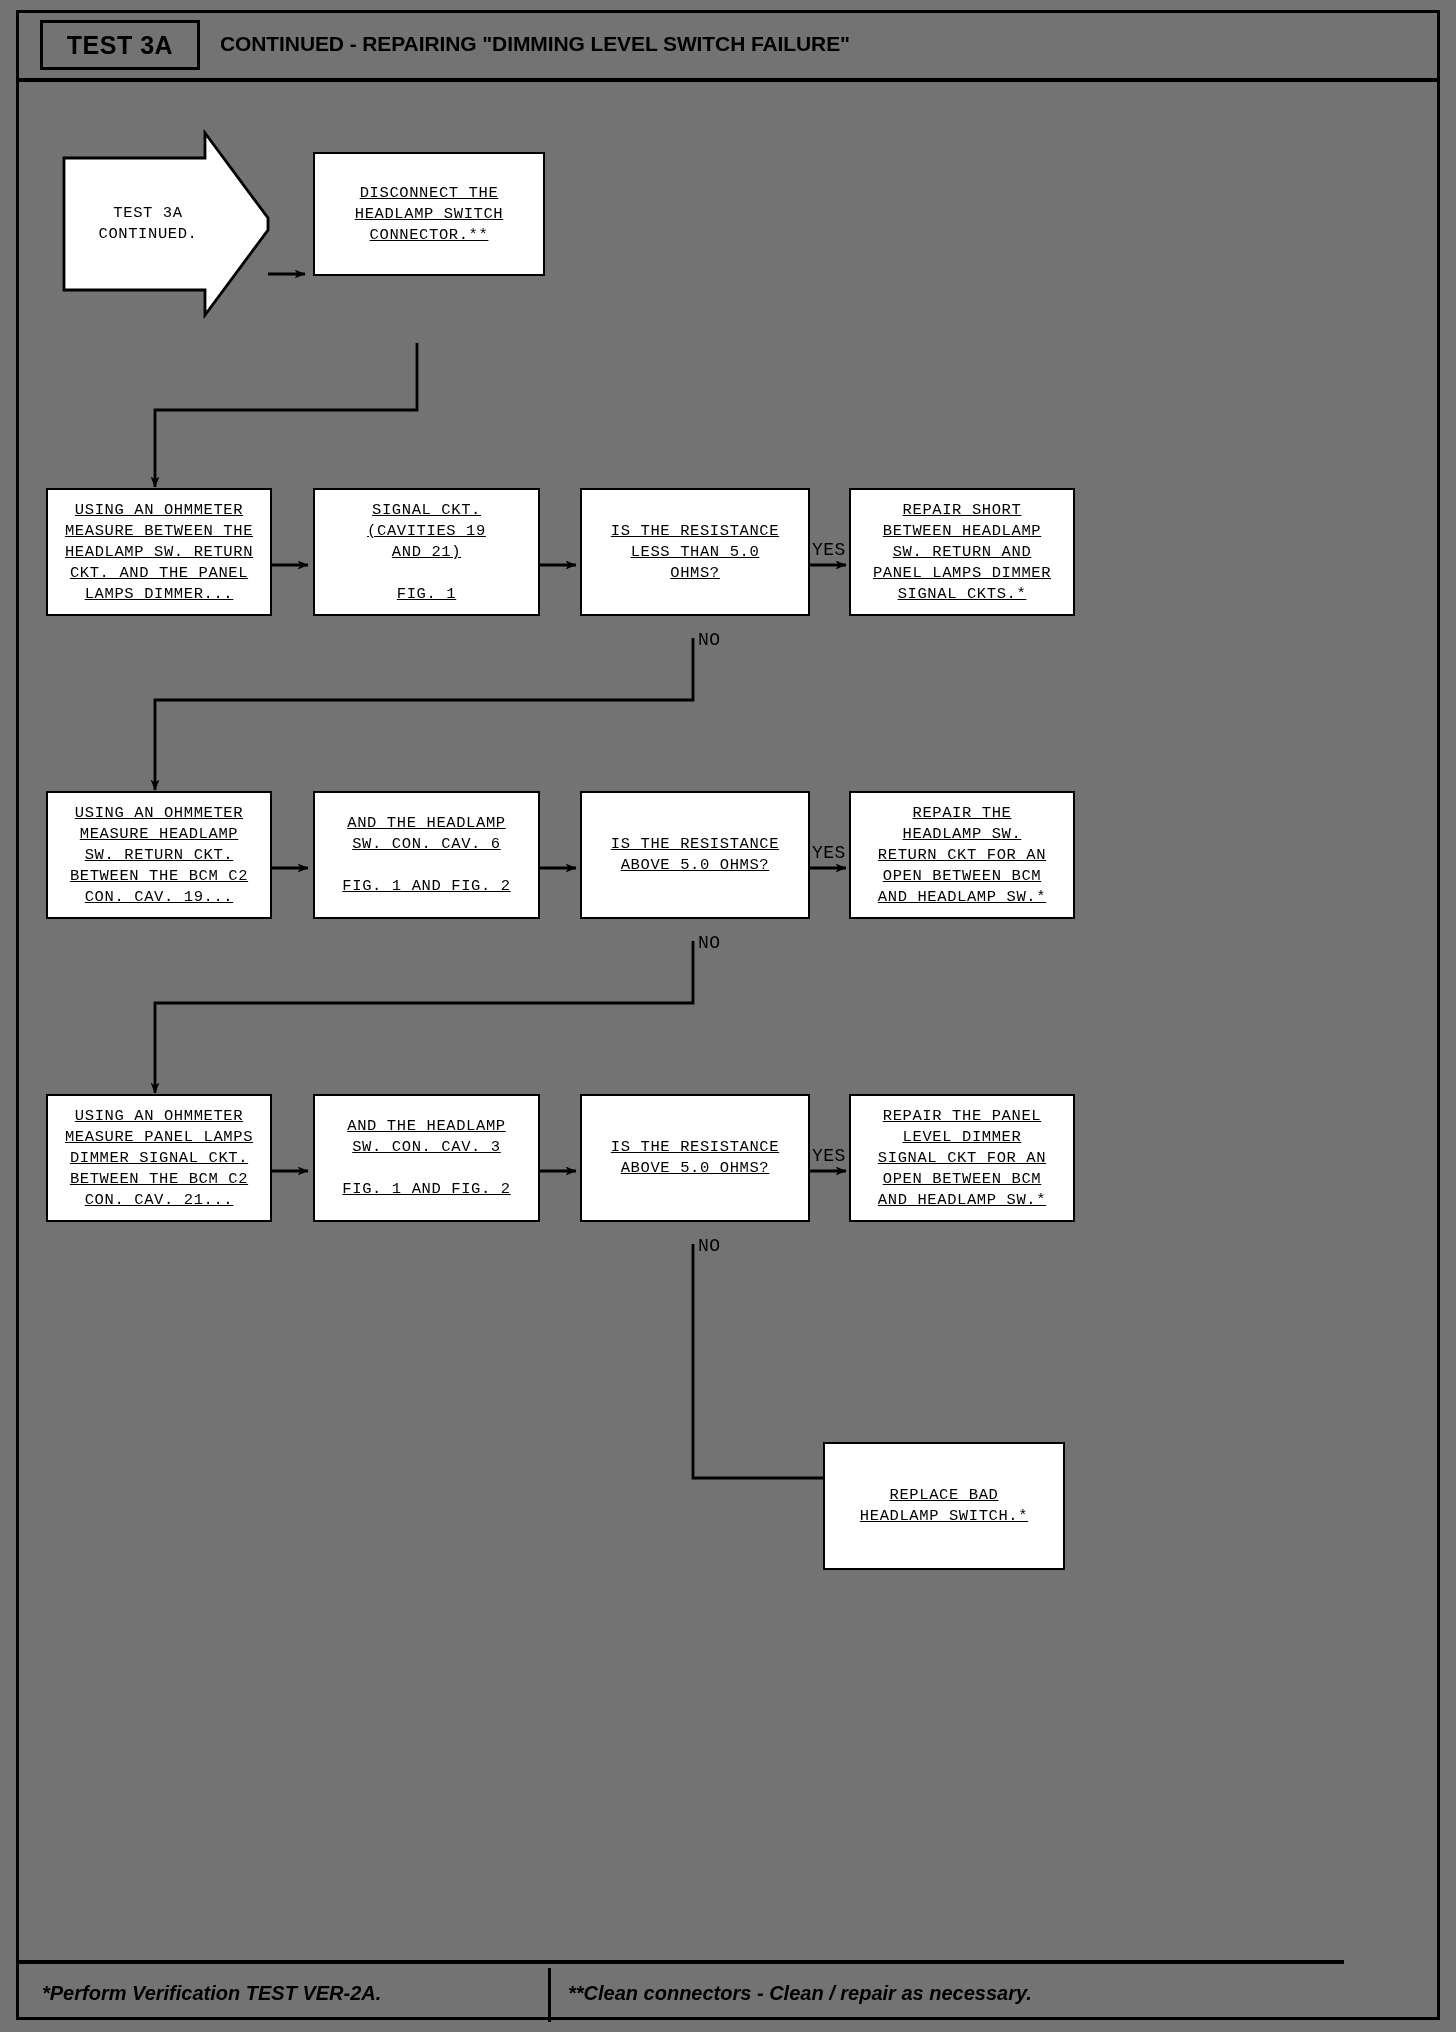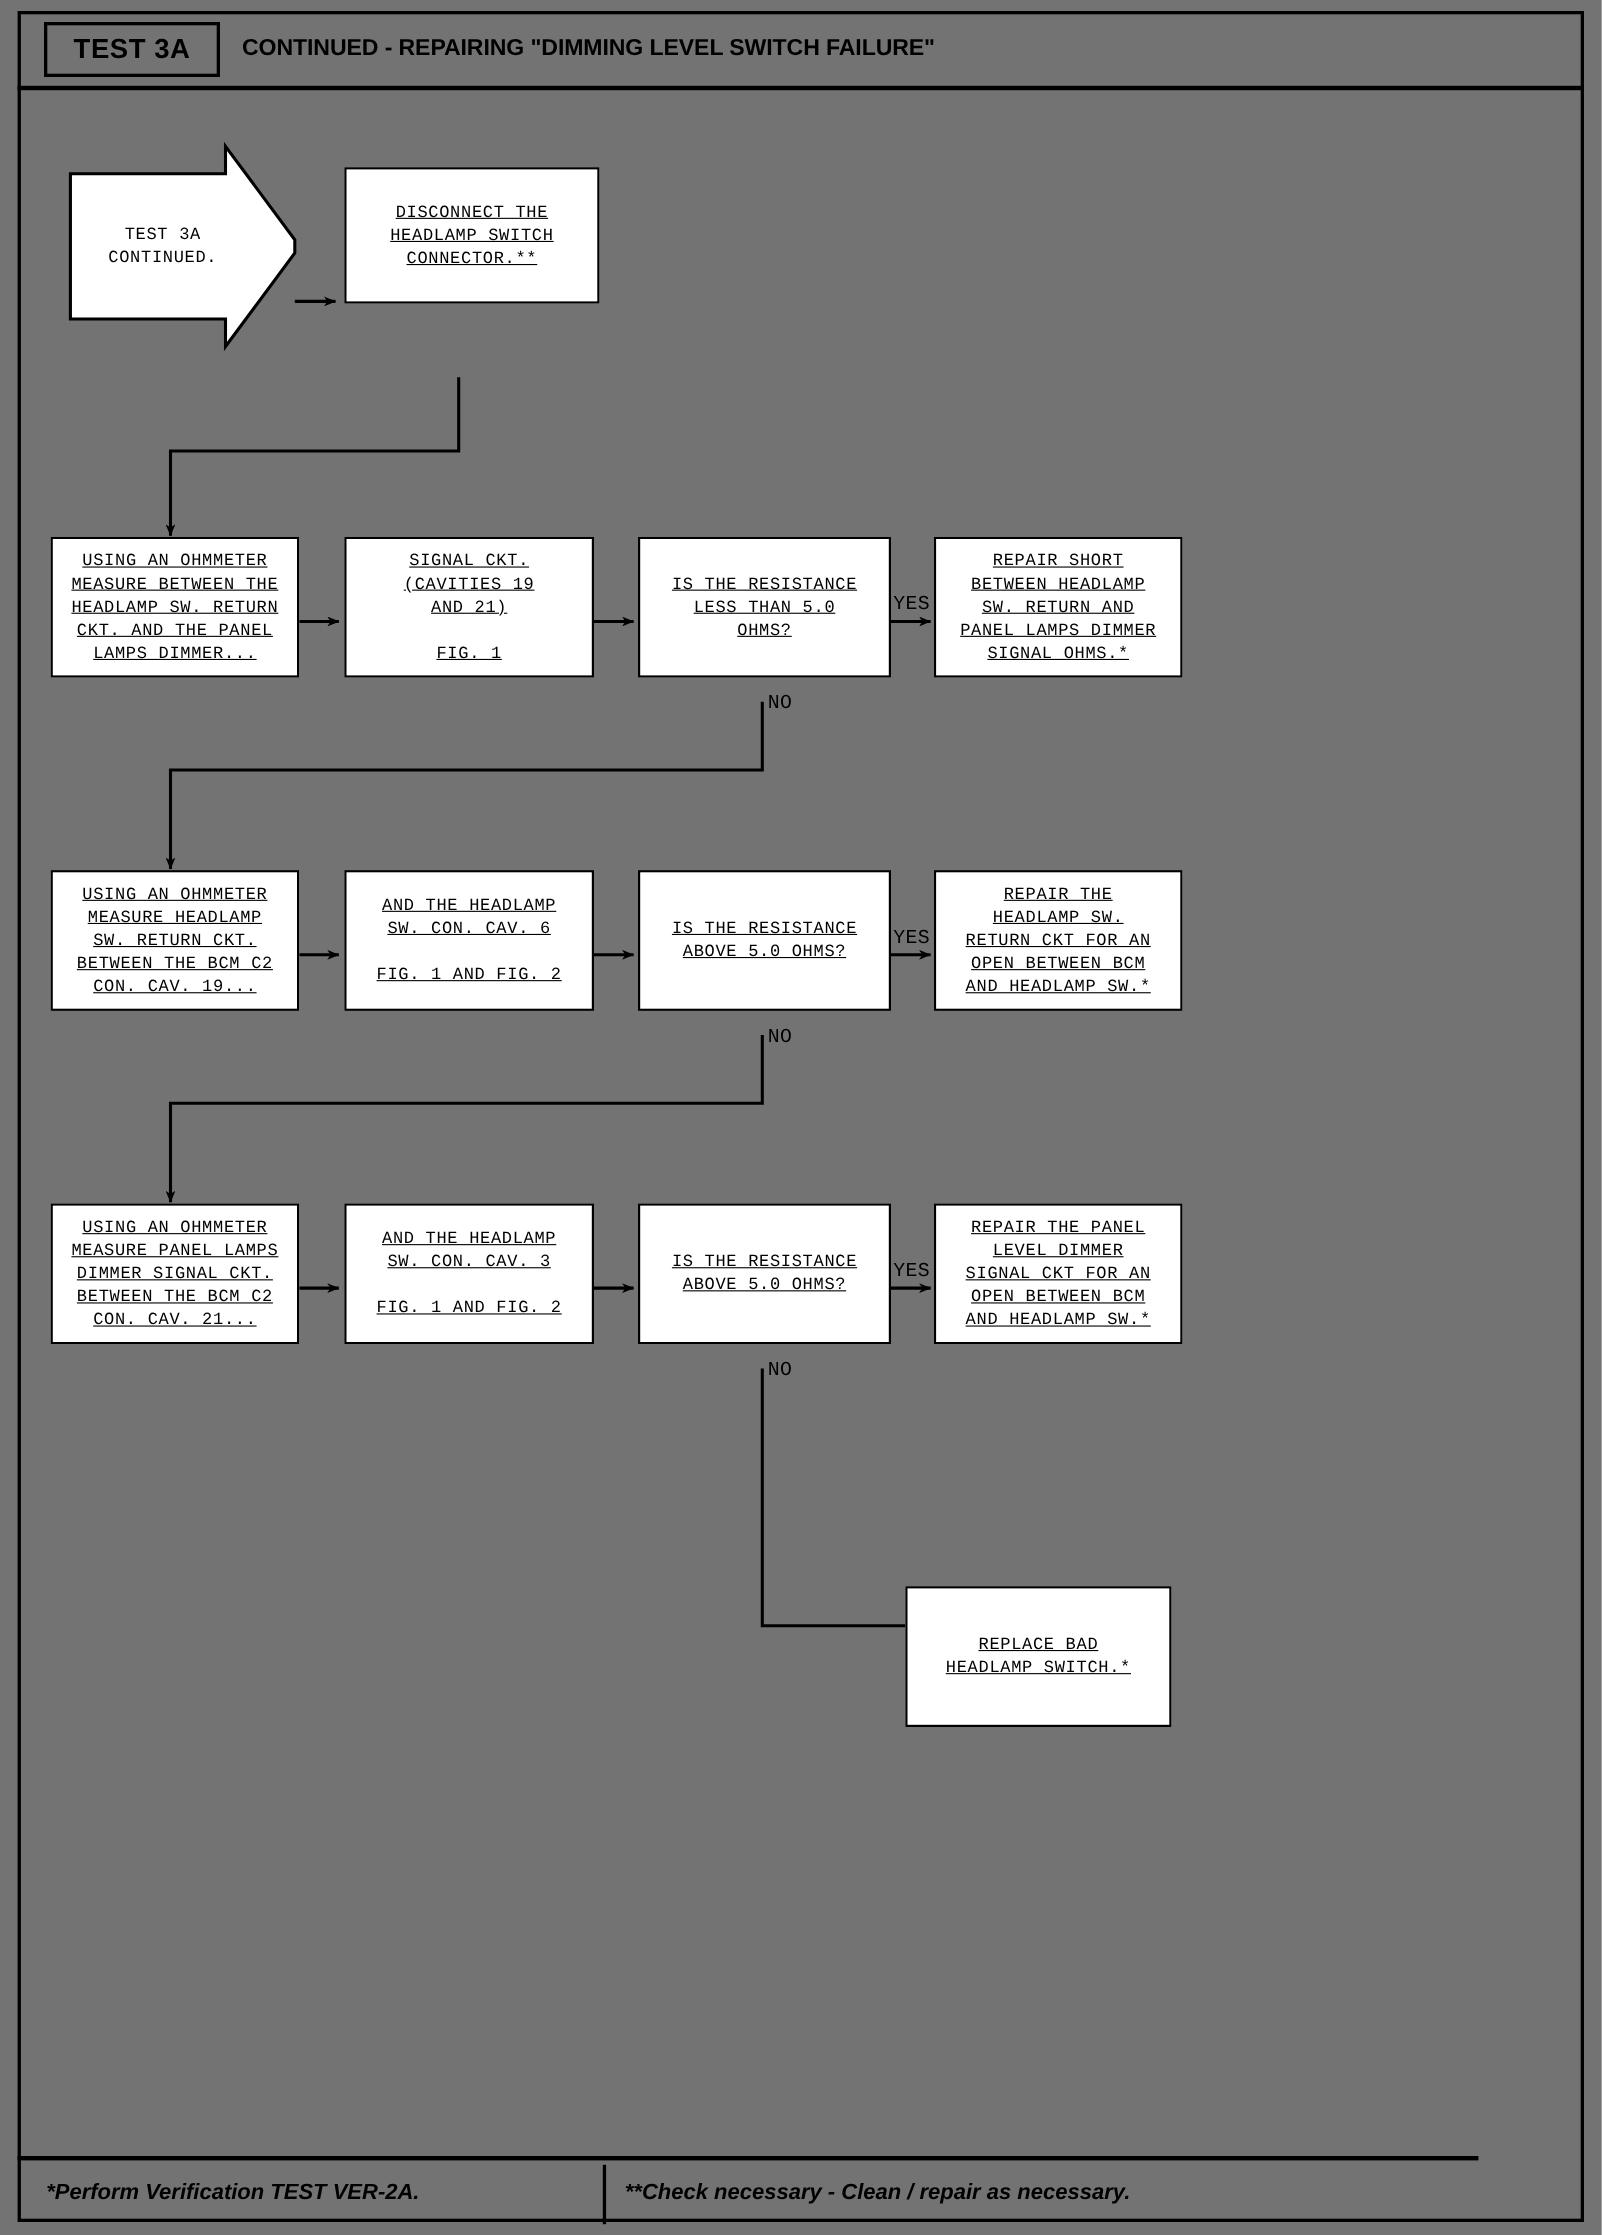--- a/index.html
+++ b/index.html
@@ -254,21 +254,21 @@
     <div class="node-text">IS THE RESISTANCE
 LESS THAN 5.0
 OHMS?</div>
   </div>
 
   <div class="node-box" style="left:849px; top:488px; width:226px; height:128px;">
     <div class="node-text">REPAIR SHORT
 BETWEEN HEADLAMP
 SW. RETURN AND
 PANEL LAMPS DIMMER
-SIGNAL OHMS.*</div>
+SIGNAL CKTS.*</div>
   </div>
 
   <div class="edge-label" style="left:812px; top:540px;">YES</div>
   <div class="edge-label" style="left:698px; top:630px;">NO</div>
 
   <div class="node-box" style="left:46px; top:791px; width:226px; height:128px;">
     <div class="node-text">USING AN OHMMETER
 MEASURE HEADLAMP
 SW. RETURN CKT.
 BETWEEN THE BCM C2
@@ -330,16 +330,16 @@
   <div class="edge-label" style="left:698px; top:1236px;">NO</div>
 
   <div class="node-box" style="left:823px; top:1414px; width:242px; height:128px;margin-top:28px;">
     <div class="node-text">REPLACE BAD
 HEADLAMP SWITCH.*</div>
   </div>
 
   <div class="footer-band">
     <div class="footer-left">*Perform Verification TEST VER-2A.</div>
     <div class="footer-divider"></div>
-    <div class="footer-right">**Check necessary - Clean / repair as necessary.</div>
+    <div class="footer-right">**Clean connectors - Clean / repair as necessary.</div>
   </div>
 
 </div>
 
 </body></html>

